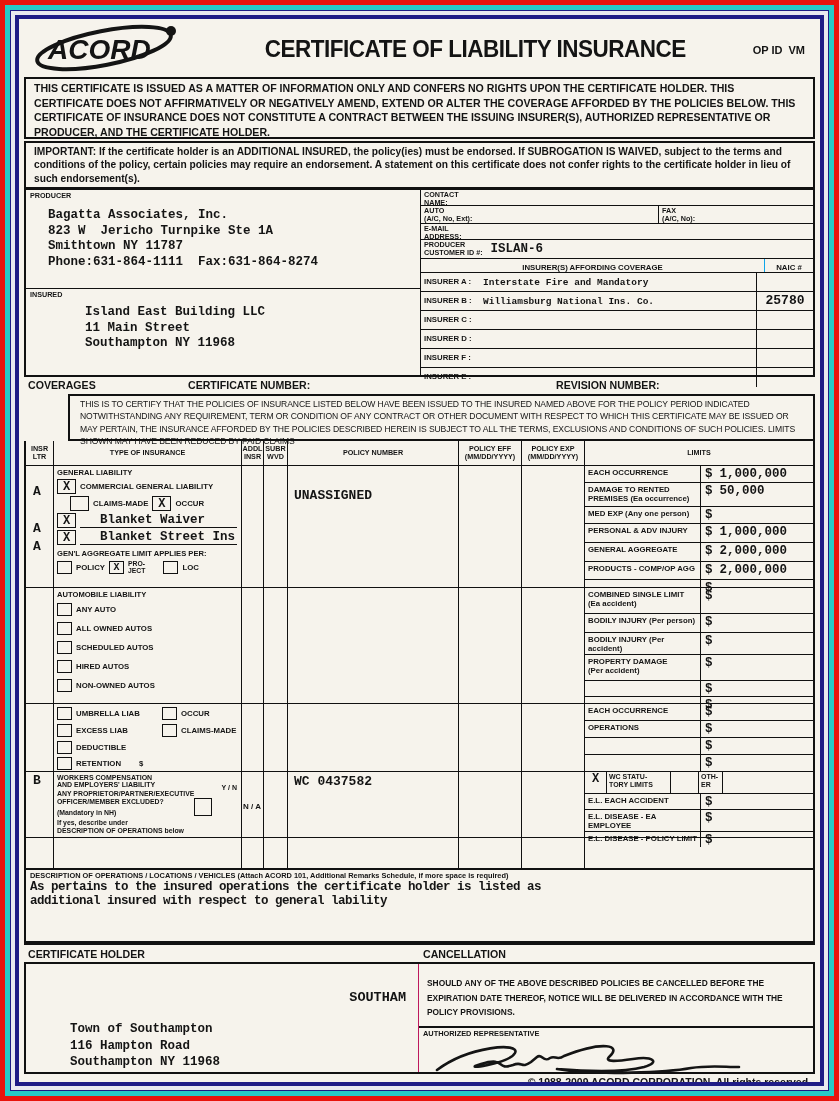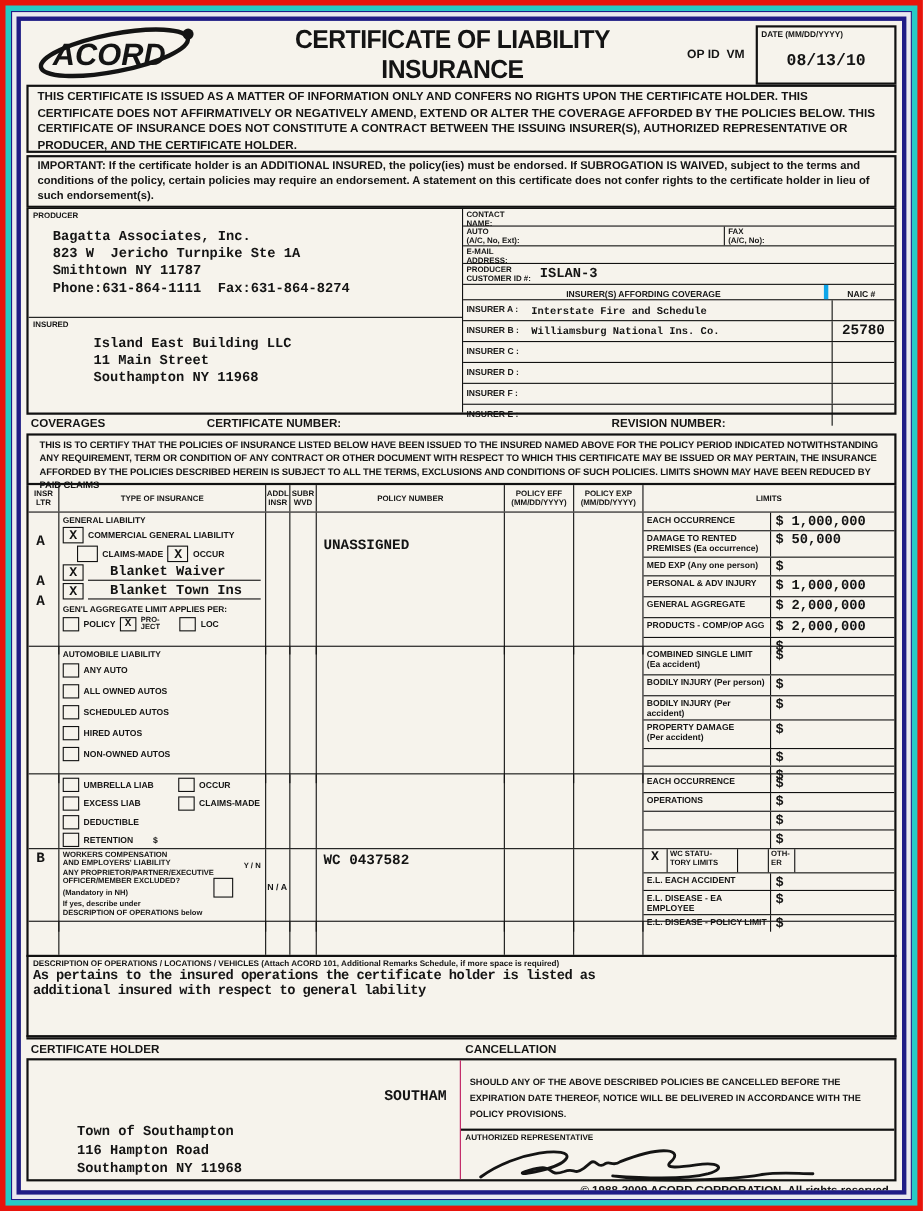--- a/index.html
+++ b/index.html
@@ -34,31 +34,31 @@
   .producer-box { height:99px; border-bottom:1px solid #111; padding:2px 4px; }
   .insured-box  { flex:1; padding:2px 4px; }
   .addr { font-size:12.5px; line-height:1.25; margin:8px 0 0 18px; white-space:pre; }
   .addr2 { margin:6px 0 0 55px; }
   .crow { display:flex; border-bottom:1px solid #111; }
   .crow .half { flex:1; padding:1px 3px; }
   .crow .half+.half { border-left:1px solid #111; flex:0 0 155px; }
   .idval { font-size:12.5px; margin-left:8px; }
   .ins-hdr { display:flex; border-bottom:1px solid #111; height:17px; }
   .ins-hdr .t { flex:1; text-align:center; font-size:7.8px; font-weight:bold; padding-top:4px; }
-  .ins-hdr .n { width:64px; border-left:4px solid #0ea5e9; font-size:7.8px; font-weight:bold; text-align:center; padding-top:4px; }
+  .ins-hdr .n { width:49px; border-left:1px solid #0ea5e9; font-size:7.8px; font-weight:bold; text-align:center; padding-top:4px; }
   .ins-row { display:flex; border-bottom:1px solid #111; flex:1; min-height:19px; }
   .ins-row:last-child { border-bottom:none; }
   .ins-row .lab { width:62px; font-size:7.8px; font-weight:bold; padding:4px 0 0 3px; }
   .ins-row .nm  { flex:1; font-size:9.5px; padding-top:4px; font-family:"Liberation Mono","DejaVu Sans Mono",monospace; font-weight:bold; }
   .ins-row .naic { width:57px; border-left:1px solid #111; font-size:13px; text-align:center; padding-top:1px; }
 
   
   .covrow { display:flex; height:17px; font-size:10.6px; font-weight:bold; padding:2px 4px 0; }
   .covrow .c1 { width:160px; } .covrow .c2 { flex:1; } .covrow .c3 { width:255px; }
-  .certify { border:2px solid #111; height:47px; font-size:8.6px; font-weight:700; line-height:1.45; padding:2px 10px; letter-spacing:-0.1px; }
+  .certify { border:2px solid #111; height:47px; font-size:8.6px; font-weight:400; line-height:1.45; padding:2px 10px; letter-spacing:-0.1px;margin-left:44px; }
 
   
   .tbl { border:2px solid #111; border-top:none; }
   .trow { display:grid; grid-template-columns:28px 188px 22px 24px 1fr 63px 63px 228px; }
   .trow > div { border-right:1px solid #111; position:relative; }
   .trow > div:last-child { border-right:none; }
   .thead { height:25px; border-bottom:1px solid #111; font-size:7.2px; font-weight:bold; }
   .thead > div { display:flex; align-items:center; justify-content:center; text-align:center; line-height:1.15; }
   .sect { border-bottom:1px solid #111; }
   .sect-title { font-size:7.6px; font-weight:bold; padding:2px 0 0 3px; }
@@ -118,24 +118,20 @@
     <div class="hdr">
       <div class="logo-wrap">
         <svg width="158" height="52" viewBox="0 0 158 52">
           <ellipse cx="74" cy="26" rx="68" ry="17" transform="rotate(-11 74 26)" fill="none" stroke="#141414" stroke-width="4"></ellipse>
           <circle cx="141" cy="9" r="5" fill="#141414"></circle>
           <text x="18" y="37" font-family="Liberation Sans, sans-serif" font-size="28" font-weight="bold" font-style="italic" fill="#141414">ACORD</text>
         </svg>
       </div>
       <div class="hdr-title">CERTIFICATE OF LIABILITY INSURANCE</div>
       <div class="opid">OP ID  VM</div>
-      <div class="datebox">
-        <div class="dlabel">DATE (MM/DD/YYYY)</div>
-        <div class="dval mono">08/13/10</div>
-      </div>
     </div>
 
     <div class="noticebox disclaimer">THIS CERTIFICATE IS ISSUED AS A MATTER OF INFORMATION ONLY AND CONFERS NO RIGHTS UPON THE CERTIFICATE HOLDER. THIS CERTIFICATE DOES NOT AFFIRMATIVELY OR NEGATIVELY AMEND, EXTEND OR ALTER THE COVERAGE AFFORDED BY THE POLICIES BELOW.  THIS CERTIFICATE OF INSURANCE DOES NOT CONSTITUTE A CONTRACT BETWEEN THE ISSUING INSURER(S), AUTHORIZED REPRESENTATIVE OR PRODUCER, AND THE CERTIFICATE HOLDER.</div>
     <div class="noticebox important">IMPORTANT:  If the certificate holder is an ADDITIONAL INSURED, the policy(ies) must be endorsed.  If SUBROGATION IS WAIVED, subject to the terms and conditions of the policy, certain policies may require an endorsement.  A statement on this certificate does not confer rights to the certificate holder in lieu of such endorsement(s).</div>
 
     <div class="prodgrid">
       <div class="pcol-l">
         <div class="producer-box">
           <div class="tinylabel">PRODUCER</div>
           <div class="addr mono"><span>Bagatta Associates, Inc.</span><br><span>823 W  Jericho Turnpike Ste 1A</span><br><span>Smithtown NY 11787</span><br><span>Phone:631-864-1111  Fax:631-864-8274</span></div>
@@ -157,30 +153,30 @@
 (A/C, No):</div>
         </div>
         <div class="crow" style="height:16px">
           <div class="half tinylabel pre">E-MAIL
 ADDRESS:</div>
         </div>
         <div class="crow" style="height:19px; align-items:center;">
           <div class="half" style="display:flex; align-items:center;">
             <span class="tinylabel pre">PRODUCER
 CUSTOMER ID #:</span>
-            <span class="idval mono">ISLAN-3</span>
+            <span class="idval mono">ISLAN-6</span>
           </div>
         </div>
         <div class="ins-hdr">
           <div class="t">INSURER(S) AFFORDING COVERAGE</div>
           <div class="n">NAIC #</div>
         </div>
         <div class="ins-row">
           <div class="lab">INSURER A :</div>
-          <div class="nm">Interstate Fire and Schedule</div>
+          <div class="nm">Interstate Fire and Mandatory</div>
           <div class="naic mono"></div>
         </div>
         <div class="ins-row">
           <div class="lab">INSURER B :</div>
           <div class="nm">Williamsburg National Ins. Co.</div>
           <div class="naic mono">25780</div>
         </div>
         <div class="ins-row">
           <div class="lab">INSURER C :</div>
           <div class="nm"></div>
@@ -246,21 +242,21 @@
             <span class="clabel">CLAIMS-MADE</span>
             <span class="box">X</span>
             <span class="clabel">OCCUR</span>
           </div>
           <div class="cline" style="padding-right:4px">
             <span class="box">X</span>
             <span class="blanket">Blanket Waiver</span>
           </div>
           <div class="cline" style="padding-right:4px">
             <span class="box">X</span>
-            <span class="blanket">Blanket Town Ins</span>
+            <span class="blanket">Blanket Street Ins</span>
           </div>
           <div class="sect-title" style="margin-top:2px">GEN'L AGGREGATE LIMIT APPLIES PER:</div>
           <div class="cline">
             <span class="box sm"></span>
             <span class="clabel">POLICY</span>
             <span class="box sm">X</span>
             <span class="clabel pre" style="font-size:6.8px; line-height:1.05">PRO-
 JECT</span>
             <span class="box sm" style="margin-left:14px"></span>
             <span class="clabel">LOC</span>

